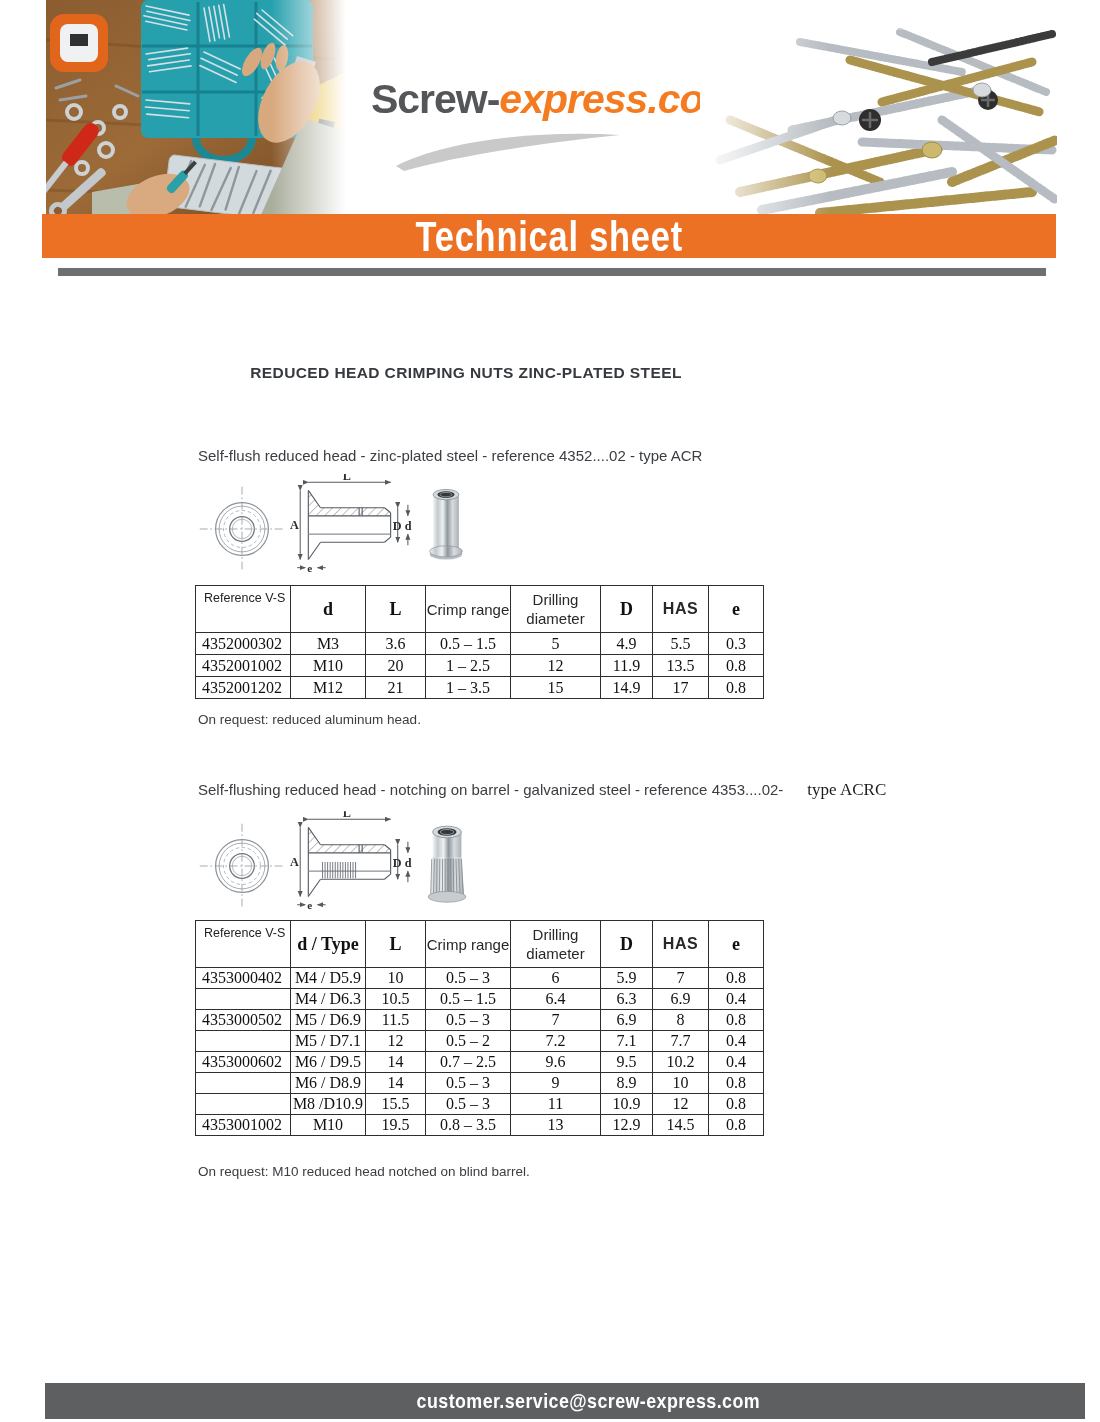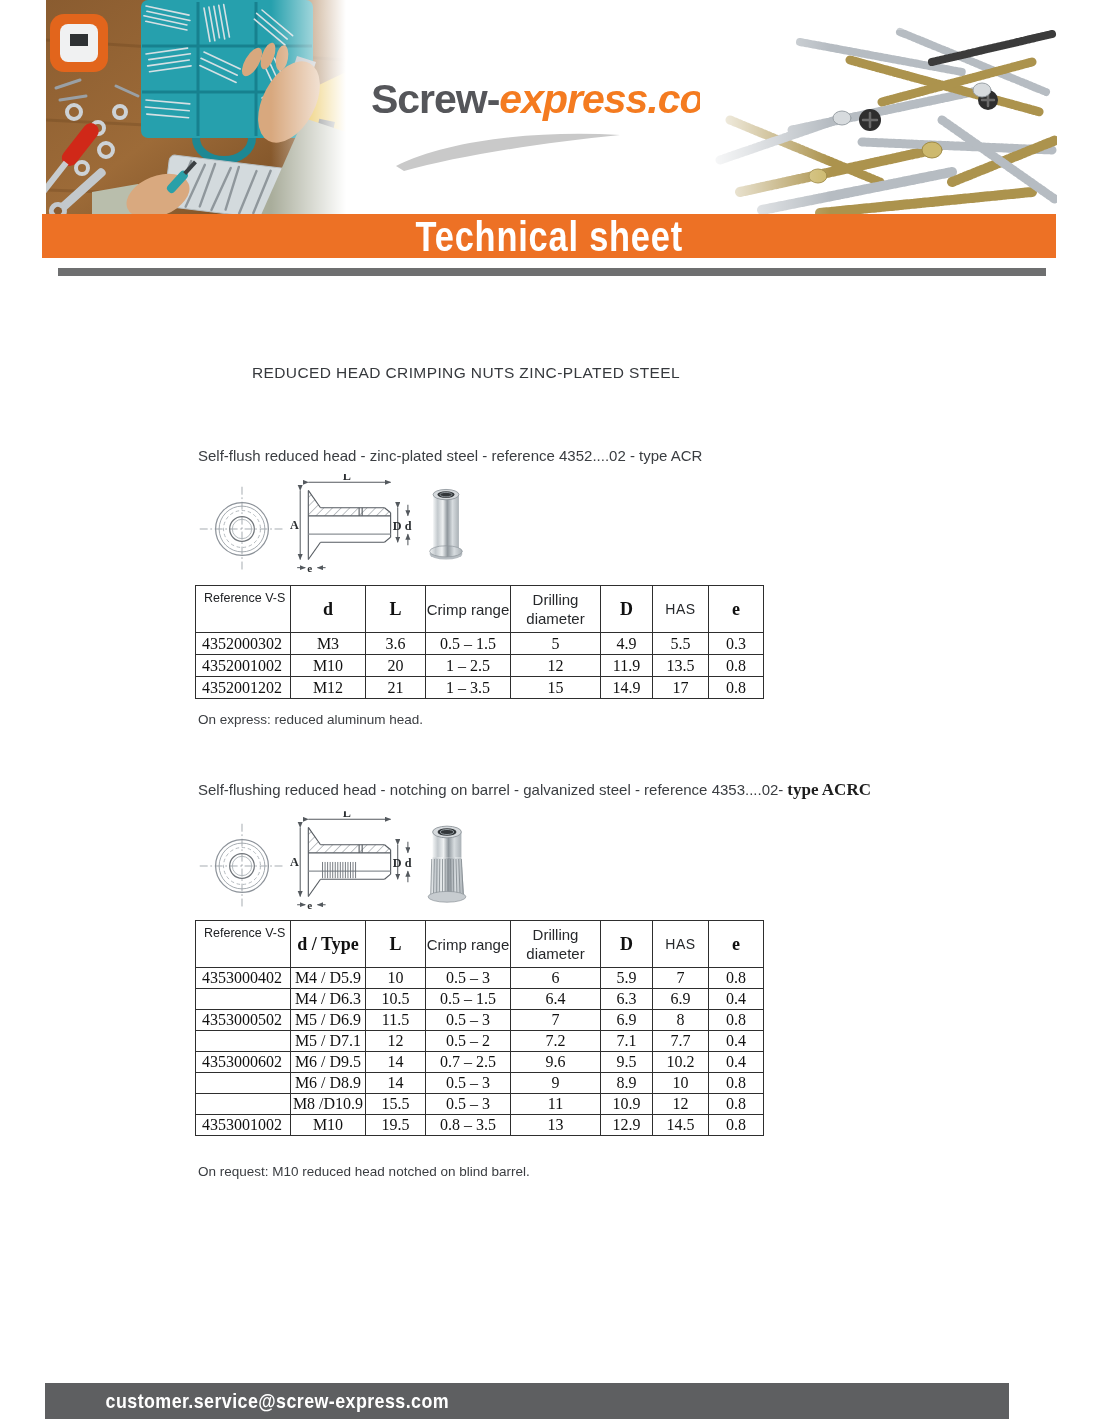--- a/index.html
+++ b/index.html
@@ -18,50 +18,50 @@
 
   
   .banner{position:absolute;left:42px;top:214px;width:1014px;height:44px;background:#ed7125;
           display:flex;align-items:center;justify-content:center;}
   .banner .txt{display:inline-block;transform:scaleX(.8);font-size:43px;font-weight:bold;color:#fff;
                font-family:"Liberation Sans",sans-serif;letter-spacing:1px;}
   .banner-shadow{position:absolute;left:58px;top:268px;width:988px;height:8px;background:#6e6f70;}
 
   
   .page-title{position:absolute;left:0;top:364px;width:932px;text-align:center;
-              font-size:15.5px;font-weight:400;letter-spacing:.4px;color:#36393d;}
+              font-size:15.5px;font-weight:700;letter-spacing:.4px;color:#36393d;}
   .section-heading{position:absolute;left:198px;font-size:15px;color:#3a3d41;white-space:nowrap;}
-  .section-heading .suffix{font-family:"Liberation Serif",serif;font-weight:bold;font-size:17px;
-                           color:#1d1d1d;margin-left:4px;}
+  .section-heading .suffix{font-family:"Liberation Serif",serif;font-weight:normal;font-size:17px;
+                           color:#1d1d1d;margin-left:24px;}
   .note{position:absolute;left:198px;font-size:13.5px;color:#3a3d41;}
 
   
   .fig{position:absolute;}
 
   
   table.spec{position:absolute;left:195px;width:568px;border-collapse:collapse;table-layout:fixed;
              font-family:"Liberation Serif",serif;color:#111;}
   table.spec th,table.spec td{border:1px solid #2e2e2e;text-align:center;vertical-align:middle;
              overflow:hidden;white-space:nowrap;padding:0;}
   table.spec th{height:41px;}
   table.spec td{height:21px;font-size:16px;}
   table.spec.tight td{height:20px;}
   table.spec th:nth-child(1){font-family:"Liberation Sans",sans-serif;font-size:12.5px;font-weight:400;
              text-align:left;vertical-align:top;padding:5px 0 0 8px;color:#202225;}
   table.spec th:nth-child(2),table.spec th:nth-child(3),
   table.spec th:nth-child(6),table.spec th:nth-child(8){font-size:18px;font-weight:bold;white-space:normal;line-height:20px;}
   table.spec th:nth-child(4),table.spec th:nth-child(5){font-family:"Liberation Sans",sans-serif;
              font-size:15px;font-weight:400;white-space:normal;line-height:19px;color:#26282b;}
-  table.spec th:nth-child(7){font-family:"Liberation Sans",sans-serif;font-size:14px;font-weight:400;
+  table.spec th:nth-child(7){font-family:"Liberation Sans",sans-serif;font-size:16px;font-weight:700;
              letter-spacing:.5px;color:#26282b;}
   table.spec td:first-child{text-align:left;padding-left:6px;}
 
   
-  .footer-bar{position:absolute;left:45px;top:1383px;width:964px;height:36px;background:#5e5f61;
-              display:flex;align-items:center;justify-content:flex-start;padding-right:14px;box-sizing:border-box;}
+  .footer-bar{position:absolute;left:45px;top:1383px;width:1040px;height:36px;background:#5e5f61;
+              display:flex;align-items:center;justify-content:center;padding-right:14px;box-sizing:border-box;}
   .footer-bar .txt{display:inline-block;transform:scaleX(.85);transform-origin:right center;
               font-size:21px;font-weight:bold;color:#fff;letter-spacing:.5px;}
   .hidden-defs{position:absolute;width:0;height:0;overflow:hidden;}
   svg text{font-family:"Liberation Serif",serif;}
 </style>
 </head>
 <body>
 
 <svg class="hidden-defs" aria-hidden="true">
   <defs>
@@ -436,21 +436,21 @@
           <td>21</td>
           <td>1 – 3.5</td>
           <td>15</td>
           <td>14.9</td>
           <td>17</td>
           <td>0.8</td>
         </tr>
       </tbody>
   </table>
 
-  <p class="note" style="top:698px;">On express: reduced aluminum head.</p>
+  <p class="note" style="top:698px;">On request: reduced aluminum head.</p>
 
   <div class="section-heading" style="top:780px;">
     <span>Self-flushing reduced head - notching on barrel - galvanized steel - reference 4353....02-</span><span class="suffix">type ACRC</span>
   </div>
 
   <svg class="fig" style="left:198px;top:820px;width:88px;height:92px;">
     <use href="#sym-front" width="88" height="92"></use>
   </svg>
   <svg class="fig" style="left:288px;top:811px;width:127px;height:104px;">
     <use href="#sym-side-n" width="127" height="104"></use>

